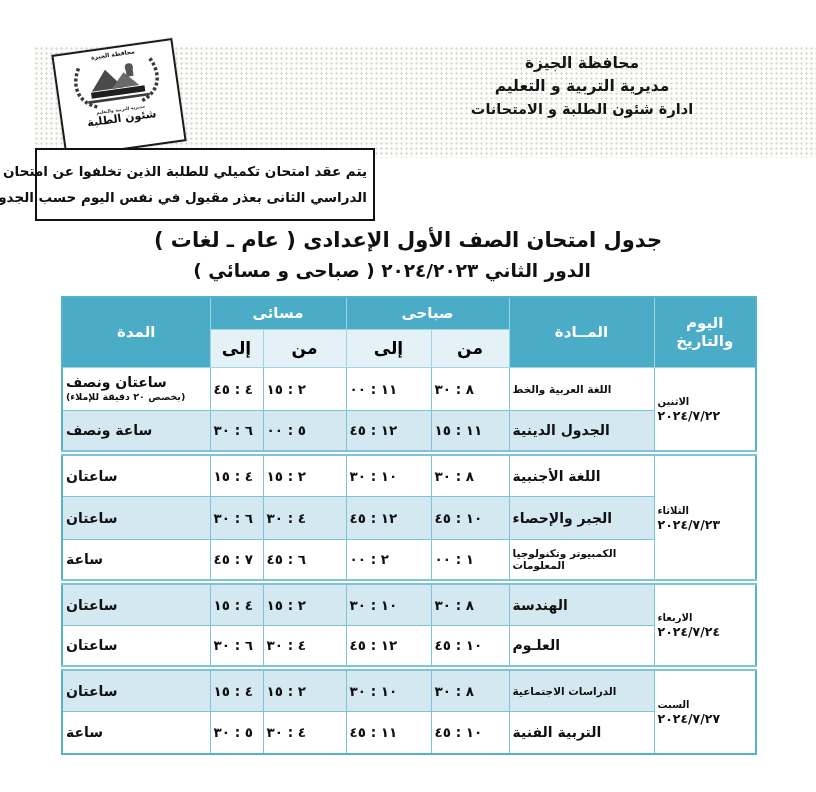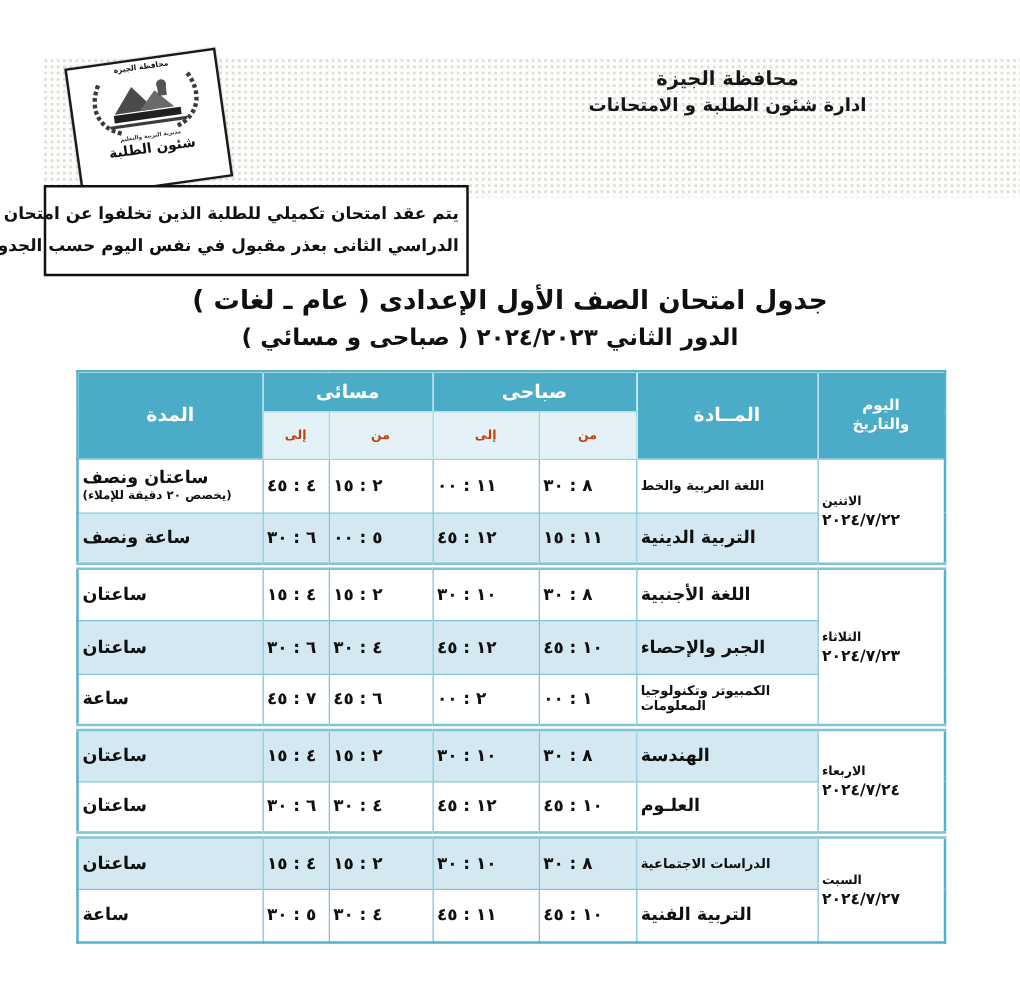--- a/index.html
+++ b/index.html
@@ -76,24 +76,24 @@
   }
   th,td{border:1.5px solid var(--tborder);overflow:hidden;}
   thead th{
     background:var(--teal);color:#fff;
     font-size:15px;font-weight:bold;
     border:1.5px solid #9fd4e2;
     padding:1px 2px;
   }
   thead tr.main th{height:32px;}
   thead tr.sub th{
-    background:var(--subhead);color:#c2410c;
-    font-size:10px;height:38px;
-  }
-  thead th .two-line{line-height:1.25;font-size:12px;}
+    background:var(--subhead);color:#000000;
+    font-size:17px;height:38px;
+  }
+  thead th .two-line{line-height:1.25;font-size:15px;}
   tbody td{
     height:43px;padding:2px 3px;background:#fff;
     text-align:left;vertical-align:middle;
   }
   tbody tr.alt td{background:var(--altrow);}
   tbody tr.grp td{border-top:6px double var(--tborder);}
   td.day-cell{background:#fff !important;}
   .day-name{display:block;font-weight:bold;font-size:10px;line-height:1.3;}
   .day-date{display:block;font-weight:bold;font-size:12.5px;direction:ltr;unicode-bidi:isolate;}
   td.subject-cell{font-weight:bold;font-size:14px;}
@@ -103,20 +103,21 @@
   }
   td.duration-cell{font-weight:bold;font-size:14px;}
   .dur-note{font-size:9.5px;font-weight:bold;margin-top:1px;line-height:1.2;}
 </style>
 </head>
 <body>
 
 <div class="band">
   <div class="org-block">
     <div class="org-line l1">محافظة الجيزة</div>
+    <div class="org-line l2">مديرية التربية و التعليم</div>
     <div class="org-line l3">ادارة شئون الطلبة و الامتحانات</div>
   </div>
 
   <svg class="divider" viewBox="0 0 648 12" preserveAspectRatio="none">
     <defs>
       <linearGradient id="fade" x1="0" y1="0" x2="1" y2="0">
         <stop offset="0" stop-color="#0c0c0c"></stop>
         <stop offset="0.55" stop-color="#555555"></stop>
         <stop offset="1" stop-color="#c9c9c9"></stop>
       </linearGradient>
@@ -191,21 +192,21 @@
           <td class="time-cell">٨ : ٣٠</td>
           <td class="time-cell">١١ : ٠٠</td>
           <td class="time-cell">٢ : ١٥</td>
           <td class="time-cell">٤ : ٤٥</td>
           <td class="duration-cell">
             <div>ساعتان ونصف</div>
             <div class="dur-note">(يخصص ٢٠ دقيقة للإملاء)</div>
           </td>
         </tr>
         <tr class="alt">
-          <td class="subject-cell">التربية الدينية</td>
+          <td class="subject-cell">الجدول الدينية</td>
           <td class="time-cell">١١ : ١٥</td>
           <td class="time-cell">١٢ : ٤٥</td>
           <td class="time-cell">٥ : ٠٠</td>
           <td class="time-cell">٦ : ٣٠</td>
           <td class="duration-cell">
             <div>ساعة ونصف</div>
           </td>
         </tr>
         <tr class="grp">
           <td class="day-cell" rowspan="3">

